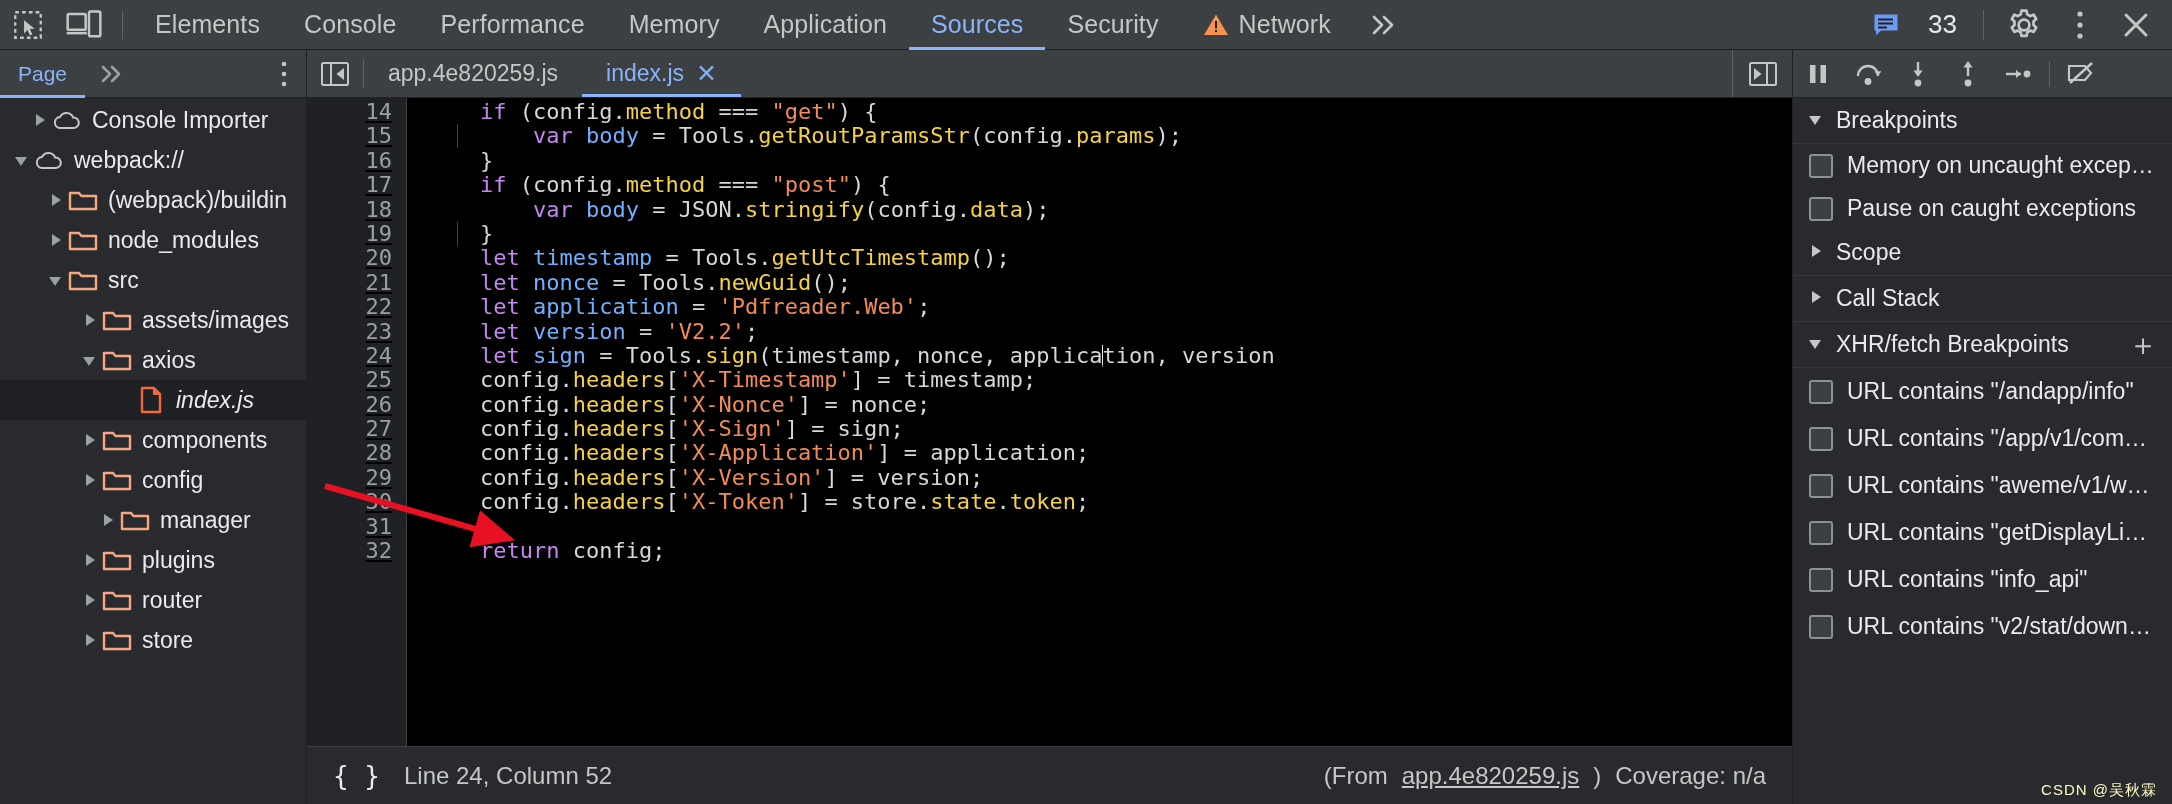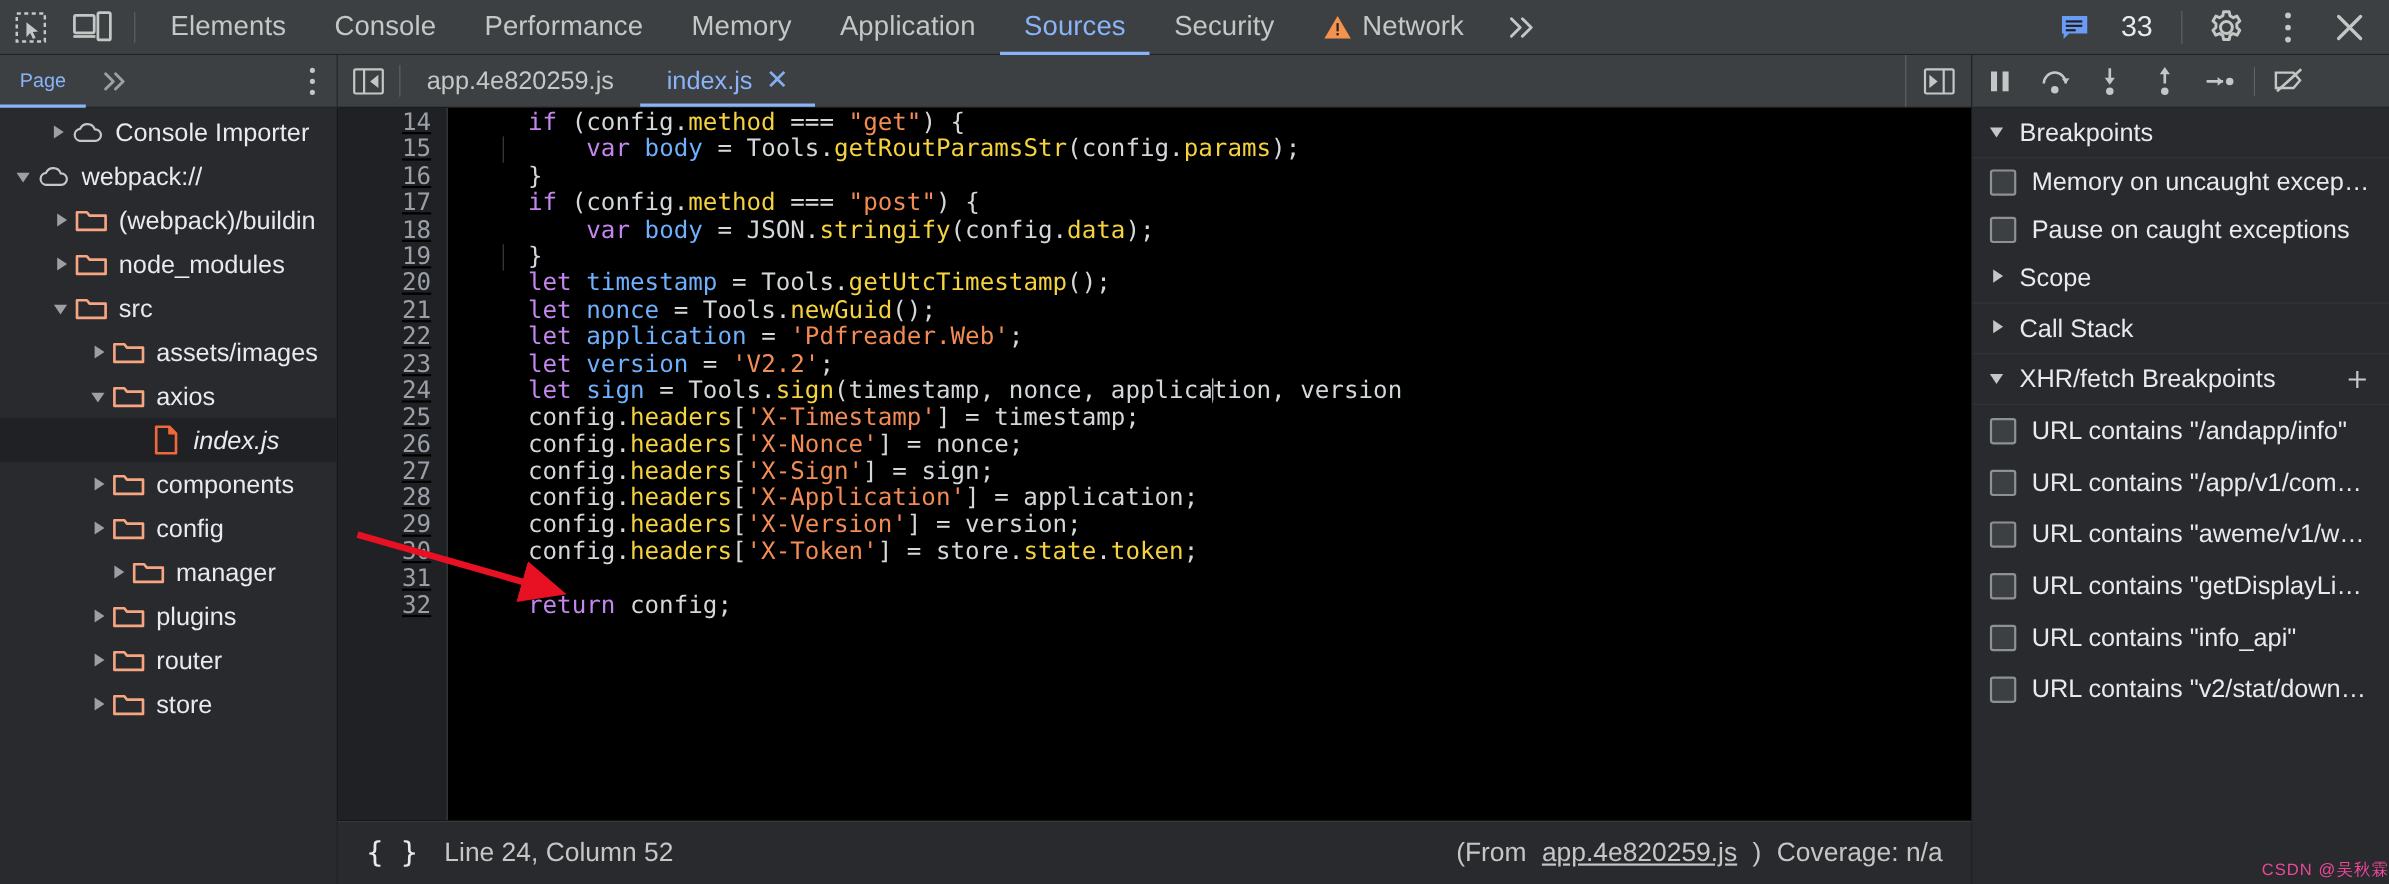--- a/index.html
+++ b/index.html
@@ -64,21 +64,21 @@
   }
   .nav-header {
     height:48px; flex:0 0 48px;
     background:#3c4043;
     display:flex; align-items:center;
     position:relative;
     border-bottom:1px solid #202124;
   }
   .nav-tab {
     padding:0 18px; height:48px; display:flex; align-items:center;
-    font-size:18px; color:#8ab4f8; cursor:pointer;
+    font-size:21px; color:#8ab4f8; cursor:pointer;
     box-shadow: inset 0 -3px 0 0 #8ab4f8;
   }
   .nav-chev { padding:0 14px; height:48px; display:flex; align-items:center; cursor:pointer; }
   .nav-dots { margin-left:auto; width:44px; height:48px; display:flex; align-items:center; justify-content:center; cursor:pointer; }
   .tree { flex:1 1 auto; overflow:hidden; padding-top:2px; }
   .tree-row {
     height:40px; display:flex; align-items:center;
     font-size:23px; color:#e8eaed; cursor:pointer; white-space:nowrap;
   }
   .tree-row.selected { background:#202124; }
@@ -168,22 +168,22 @@
     width:24px; height:24px; flex:0 0 24px;
     border:2px solid #8e9194; border-radius:3px; background:#3c4043;
   }
   .cbrow .txt { overflow:hidden; text-overflow:ellipsis; white-space:nowrap; }
   .xhr-row {
     height:47px; display:flex; align-items:center; gap:14px;
     padding:0 16px; font-size:23px; color:#e8eaed; cursor:pointer;
   }
   .xhr-row .txt { overflow:hidden; text-overflow:ellipsis; white-space:nowrap; }
   .watermark {
-    position:absolute; right:0; bottom:4px;
-    font-size:15px; color:#ec4899; letter-spacing:1px;margin-left:40px;
+    position:absolute; right:15px; bottom:4px;
+    font-size:15px; color:#fef9c3; letter-spacing:1px;margin-left:40px;
   }
 </style>
 </head>
 <body>
 
 <div class="app">
 
   <div class="topbar">
 
     <div class="tb-icon-btn">
@@ -292,21 +292,21 @@
         </div>
         <div class="nav-dots">
           <svg width="8" height="28" viewBox="0 0 8 28">
             <circle cx="4" cy="4" r="2.3" fill="#c4c7c5"></circle>
             <circle cx="4" cy="14" r="2.3" fill="#c4c7c5"></circle>
             <circle cx="4" cy="24" r="2.3" fill="#c4c7c5"></circle>
           </svg>
         </div>
       </div>
       <div class="tree" id="file-tree">
-          <div class="tree-row" style="padding-left: 16px; justify-content: center;">
+          <div class="tree-row" style="padding-left: 28px;">
             <span class="twisty">
               <svg width="18" height="18" viewBox="0 0 18 18">
                 <path d="M6 3 L15 9 L6 15 Z" fill="#9aa0a6"></path>
               </svg>
             </span>
             <span class="tree-ico">
               <svg width="30" height="22" viewBox="0 0 30 22">
                 <path d="M7.5 19 A5.5 5.5 0 0 1 7.9 8.1 A7.2 7.2 0 0 1 21.2 8.6 A5.2 5.2 0 0 1 22 19 Z" fill="none" stroke="#c4c7c5" stroke-width="2"></path>
               </svg>
             </span>

